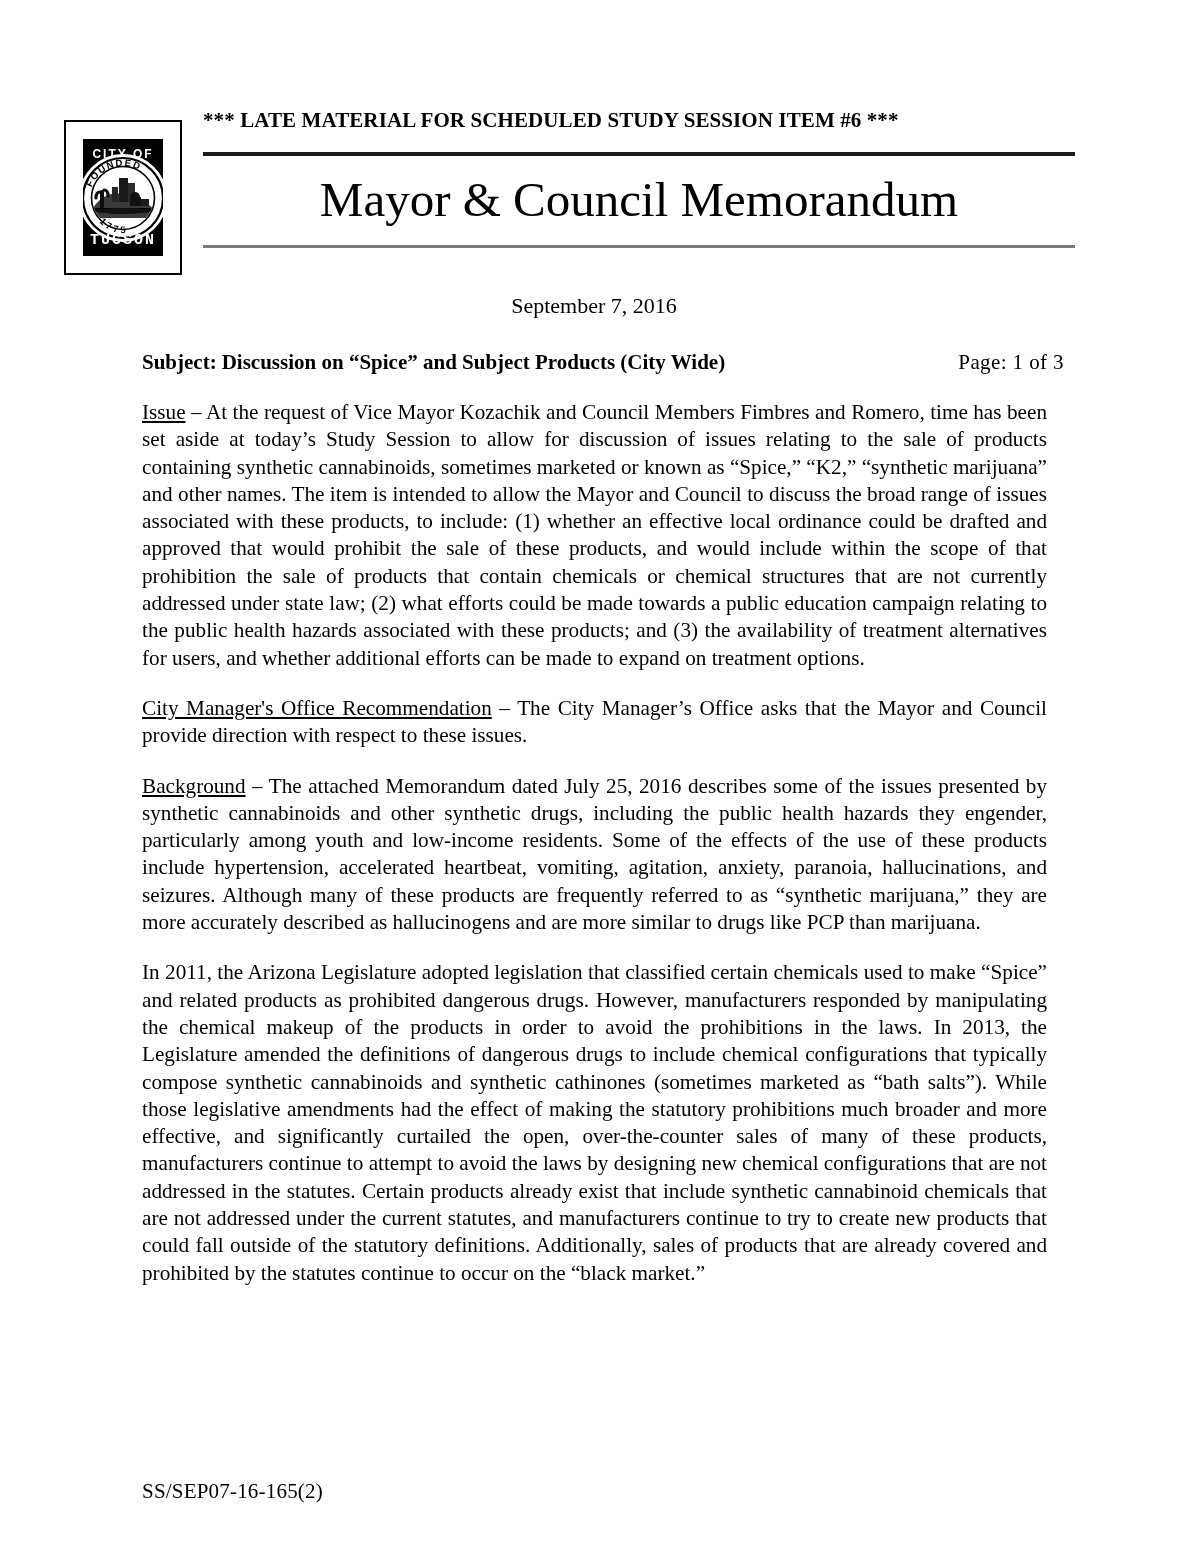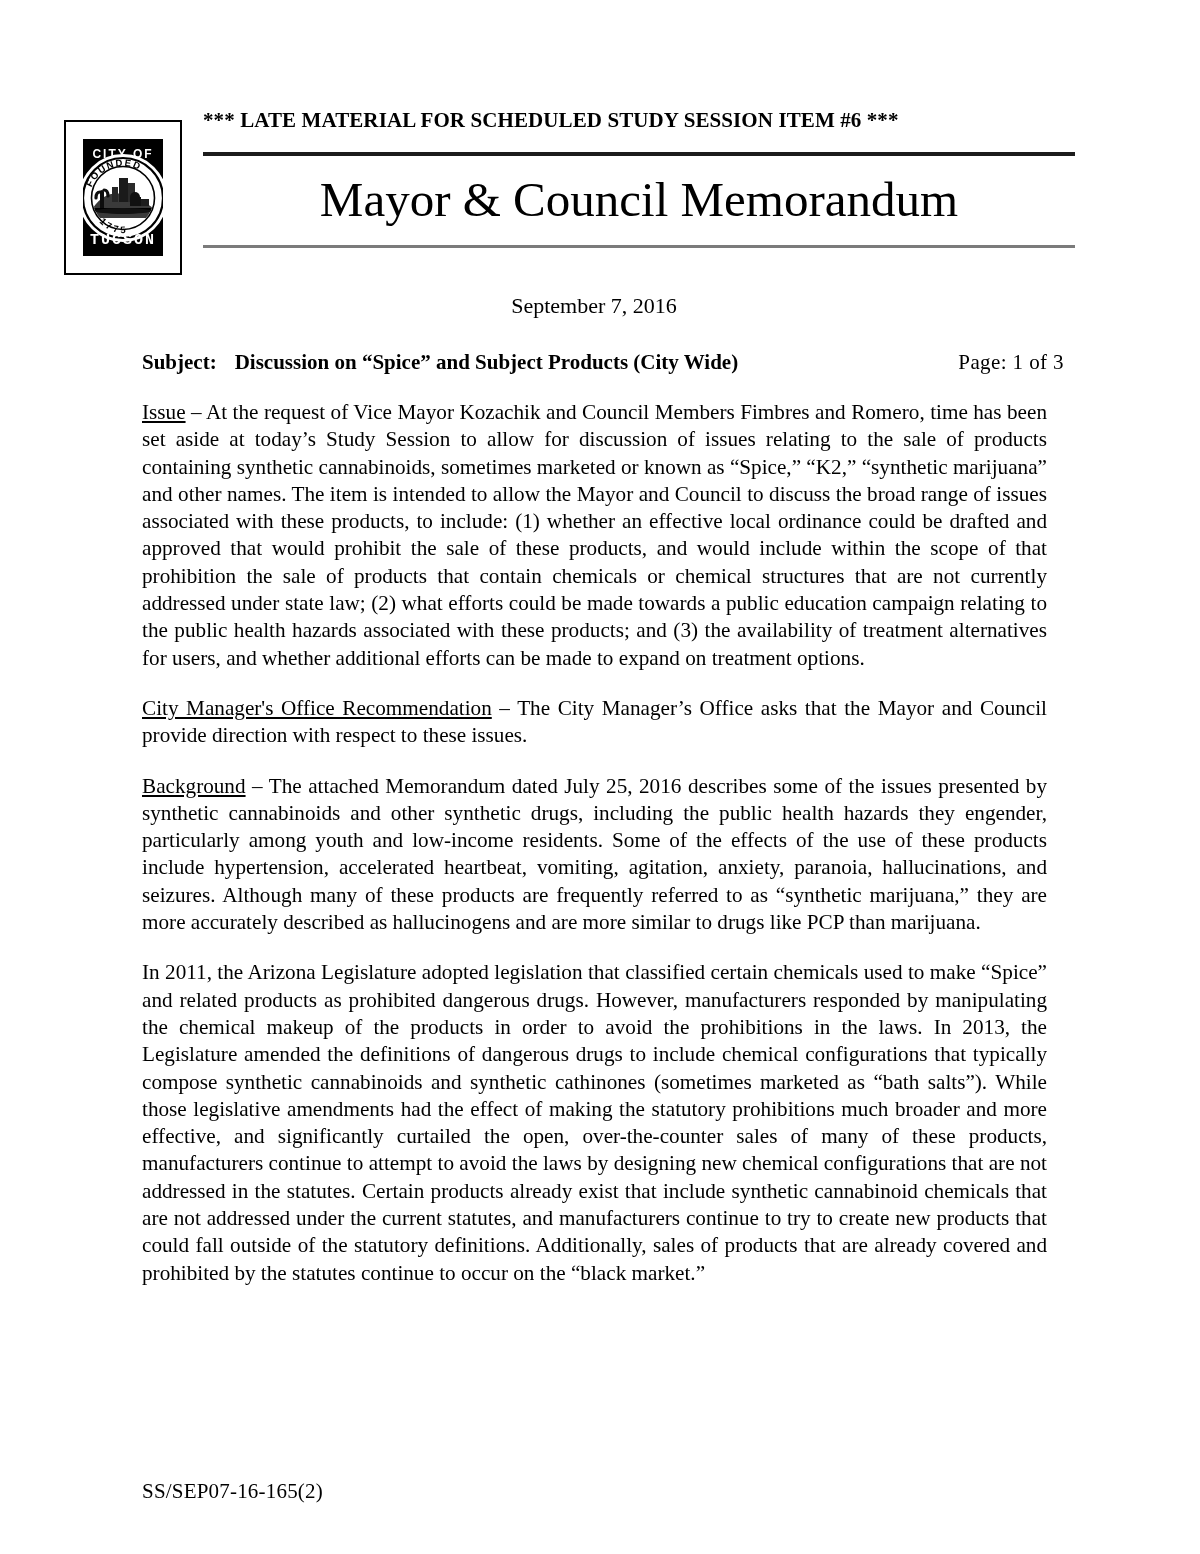--- a/index.html
+++ b/index.html
@@ -139,21 +139,21 @@
     width: 922px;
     display: flex;
     align-items: baseline;
     justify-content: space-between;
   }
   .subject-left {
     font-size: 21px;
     font-weight: bold;
     white-space: nowrap;
   }
-  .subject-left .subject-label { margin-right: 18px; }
+  .subject-left .subject-label { margin-right: 5px; }
   .page-indicator {
     font-size: 21px;
     font-weight: normal;
     white-space: nowrap;
     letter-spacing: 0.4px;
   }
 
   
   .body-block {
     position: absolute;

